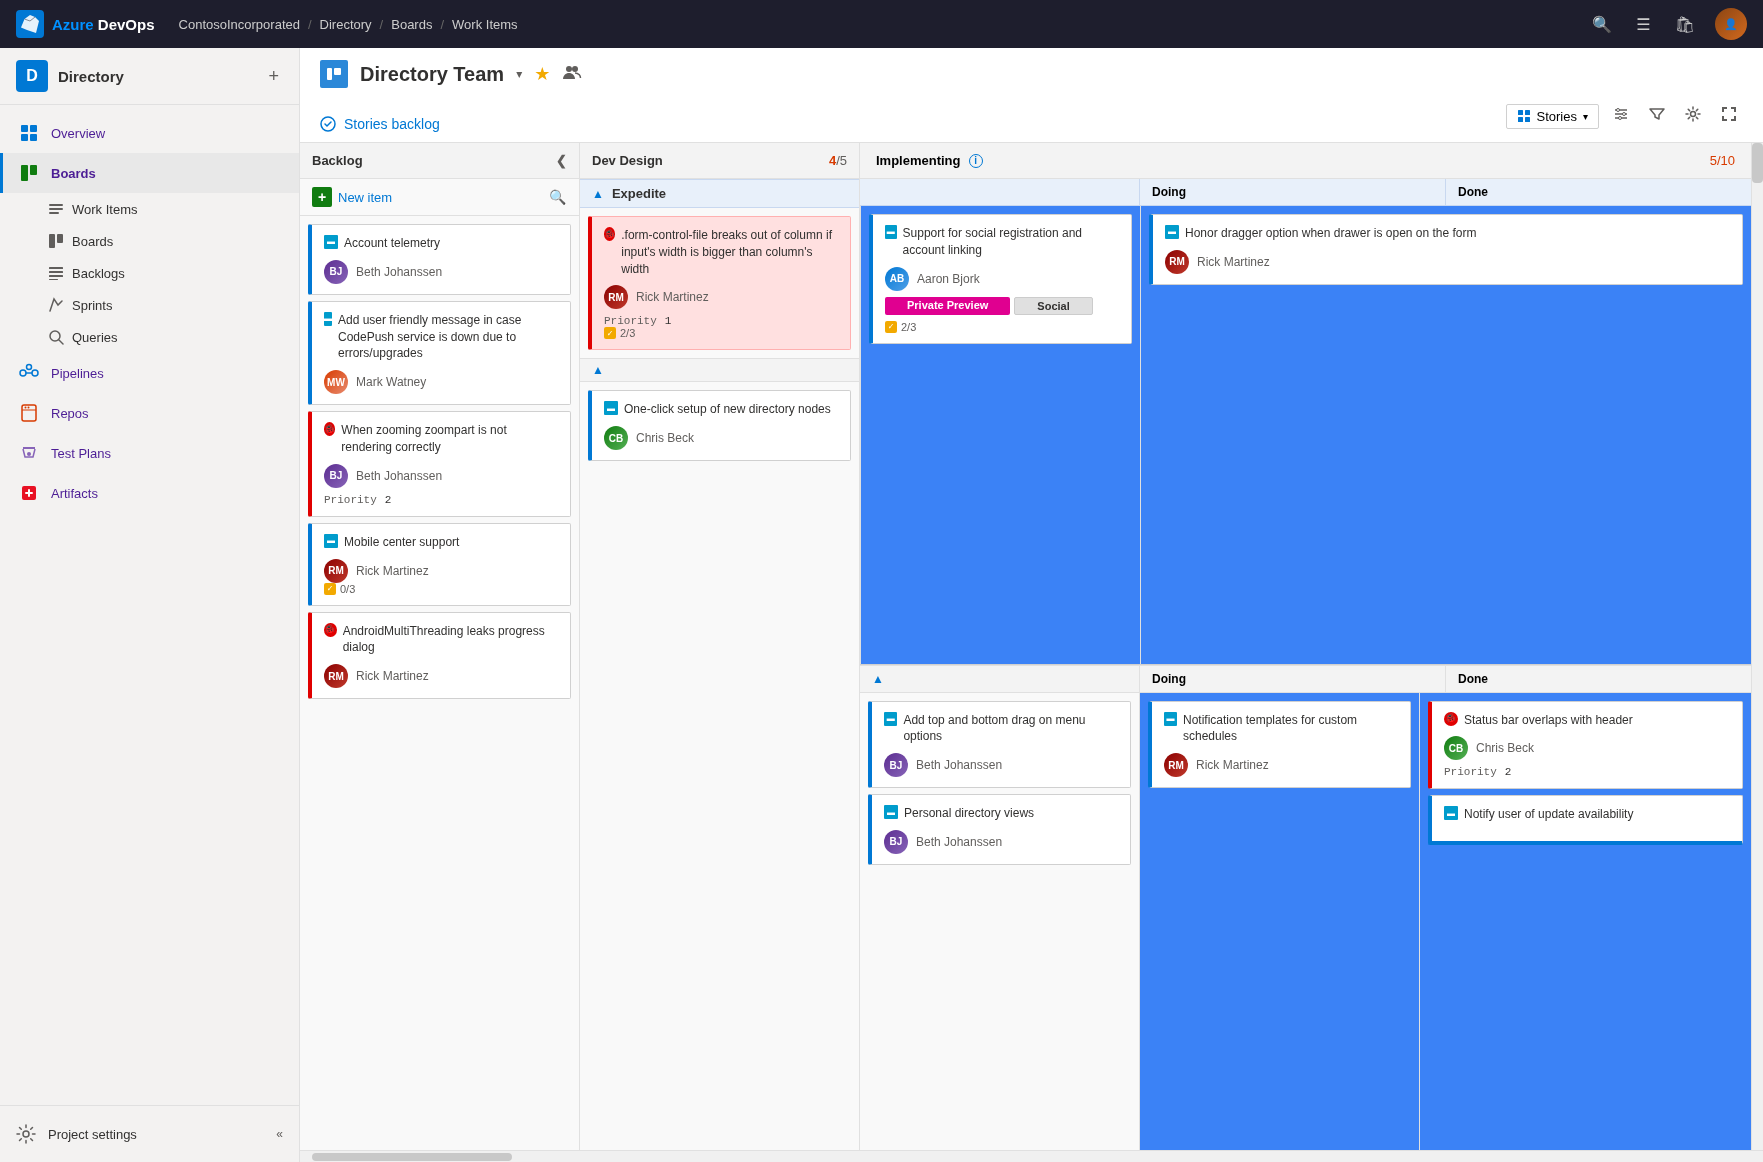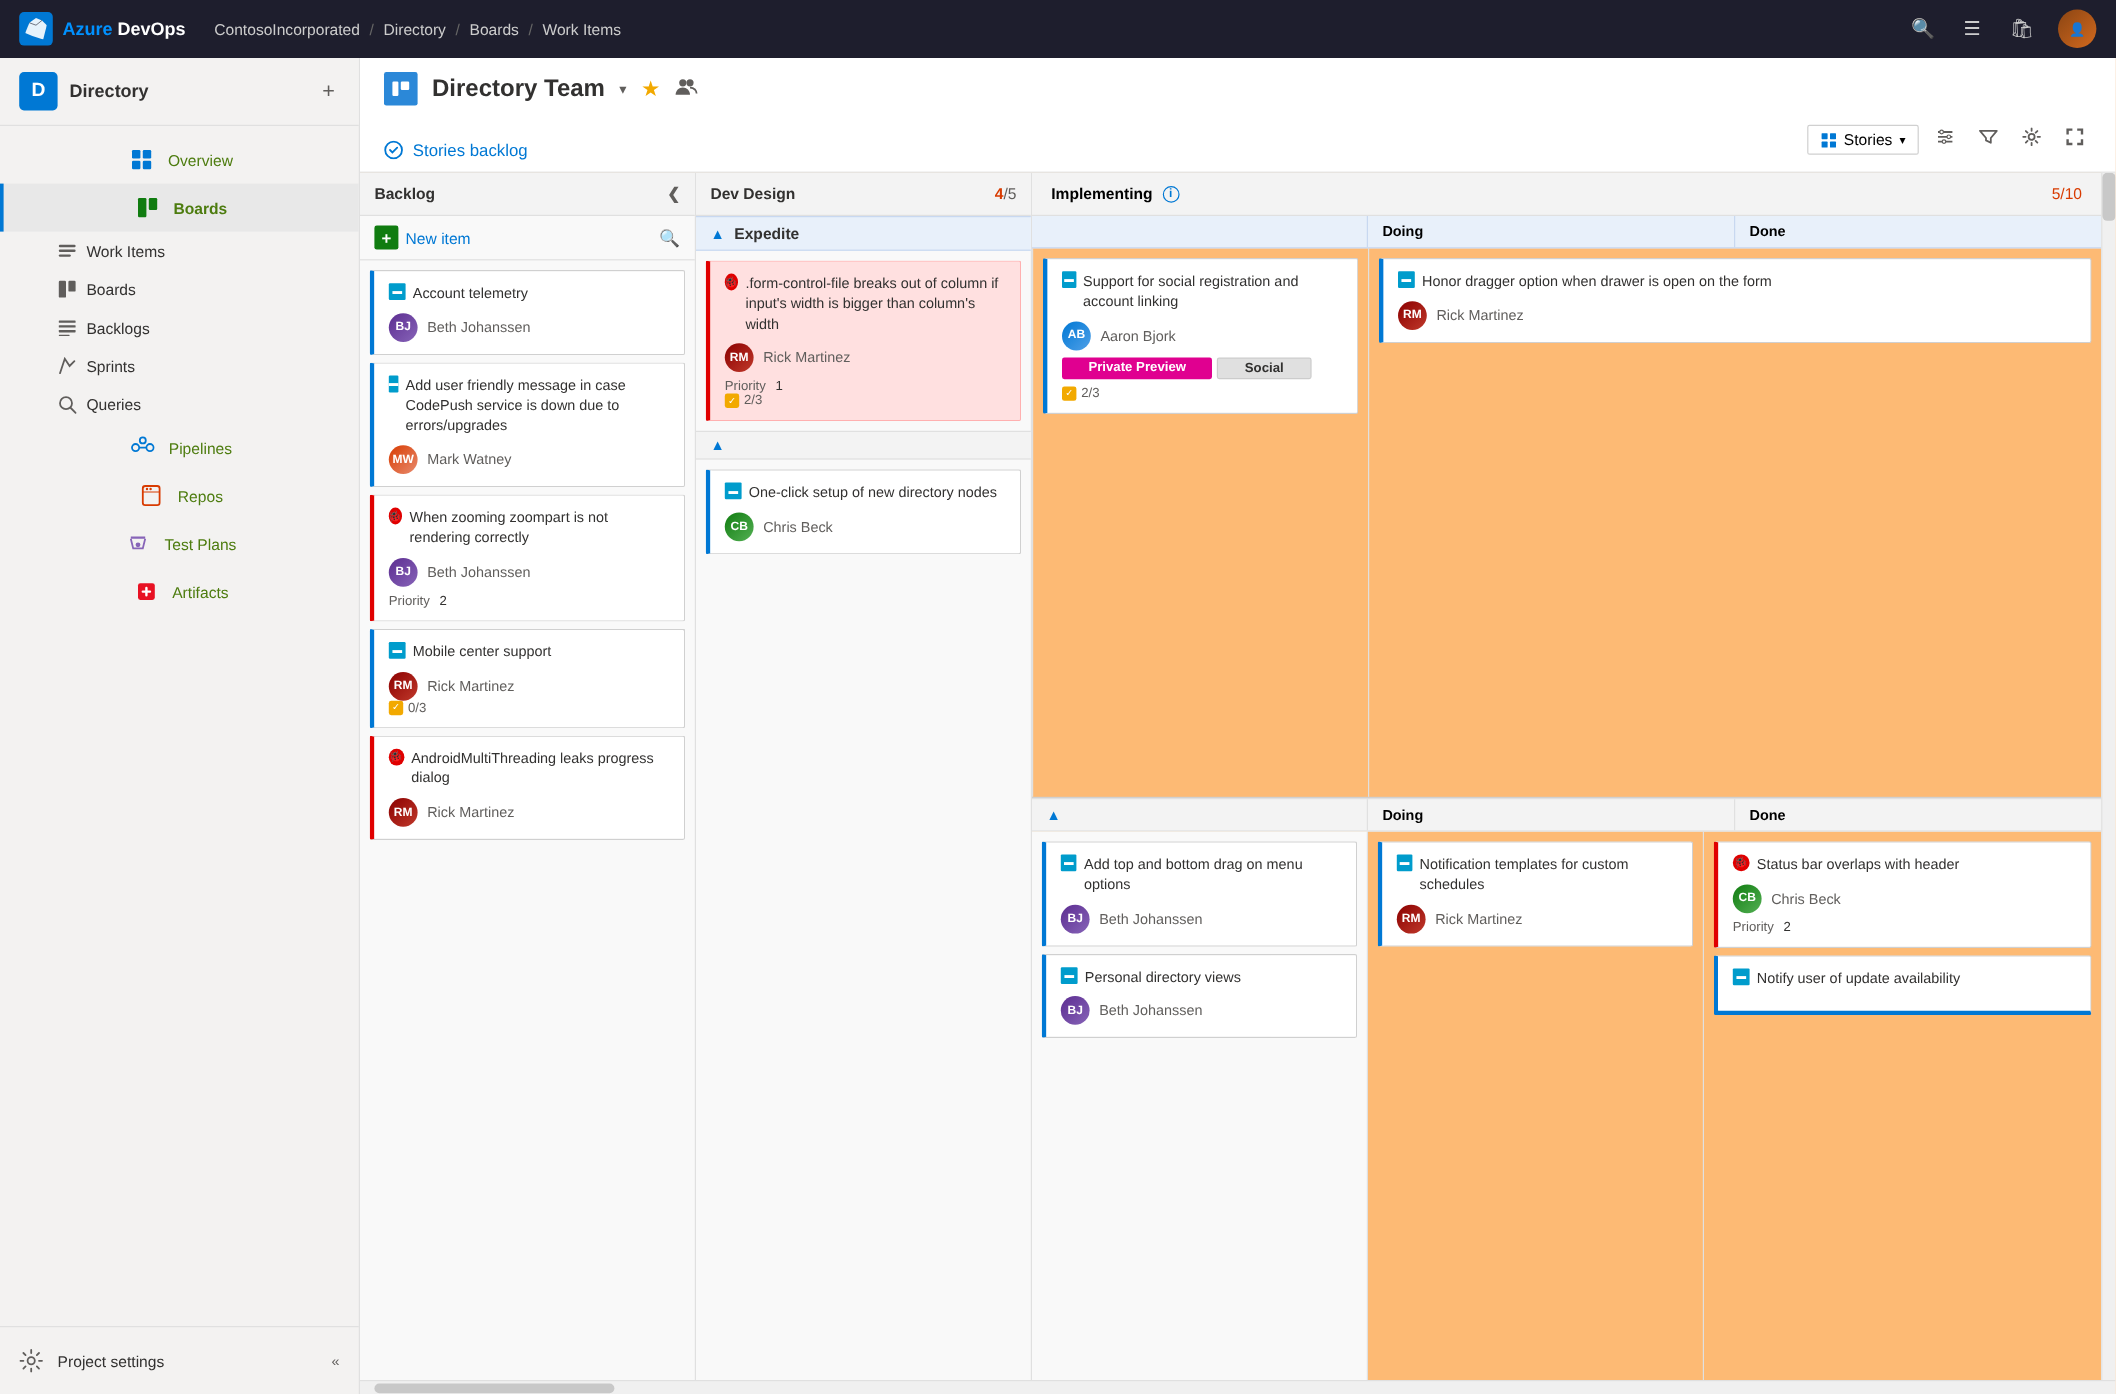--- a/index.html
+++ b/index.html
@@ -109,25 +109,24 @@
     .sidebar-nav {
       flex: 1;
       overflow-y: auto;
       padding: 8px 0;
     }
     .sidebar-item {
       display: flex;
       align-items: center;
       padding: 10px 16px;
       cursor: pointer;
-      color: #4d7c0f;
+      color: #4c1d95;
       font-size: 13px;
       gap: 12px;
       border-left: 3px solid transparent;
-      justify-content: center;
     }
     .sidebar-item.active {
       background: #e8e8e8;
       border-left-color: #0078d4;
       font-weight: 600;
     }
     .sidebar-item-icon {
       width: 20px; height: 20px;
       display: flex; align-items: center; justify-content: center;
       flex-shrink: 0;
@@ -233,21 +232,21 @@
       cursor: pointer;
       padding: 6px;
     }
 
     
     .board-area {
       flex: 1;
       overflow-x: auto;
       overflow-y: hidden;
       display: flex;
-      background: #fdba74;
+      background: #3b82f6;
     }
     .col-header {
       padding: 10px 12px;
       font-size: 13px;
       font-weight: 600;
       color: #323130;
       background: #f3f3f3;
       border-bottom: 1px solid #e0e0e0;
       display: flex;
       align-items: center;
@@ -387,20 +386,21 @@
       font-size: 12px;
       color: #605e5c;
     }
     .card-meta {
       display: flex;
       align-items: flex-end;
       gap: 8px;
       margin-top: 6px;
       font-size: 11px;
       color: #605e5c;
+      font-family: Liberation Mono, monospace;
     }
     .priority-label { color: #605e5c; }
     .priority-val { color: #323130; }
     .tasks-badge {
       display: flex;
       align-items: center;
       gap: 4px;
       font-size: 11px;
       color: #605e5c;
     }

